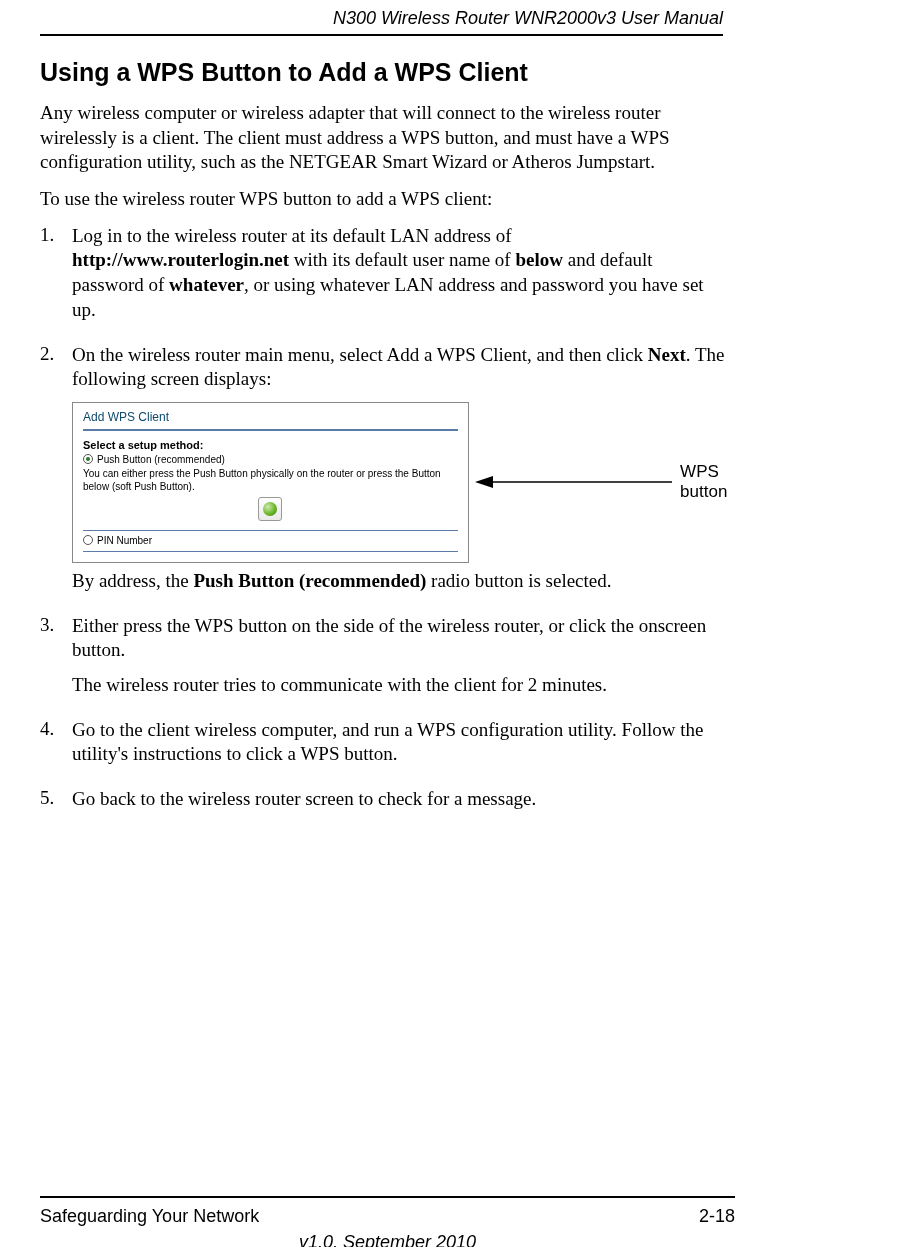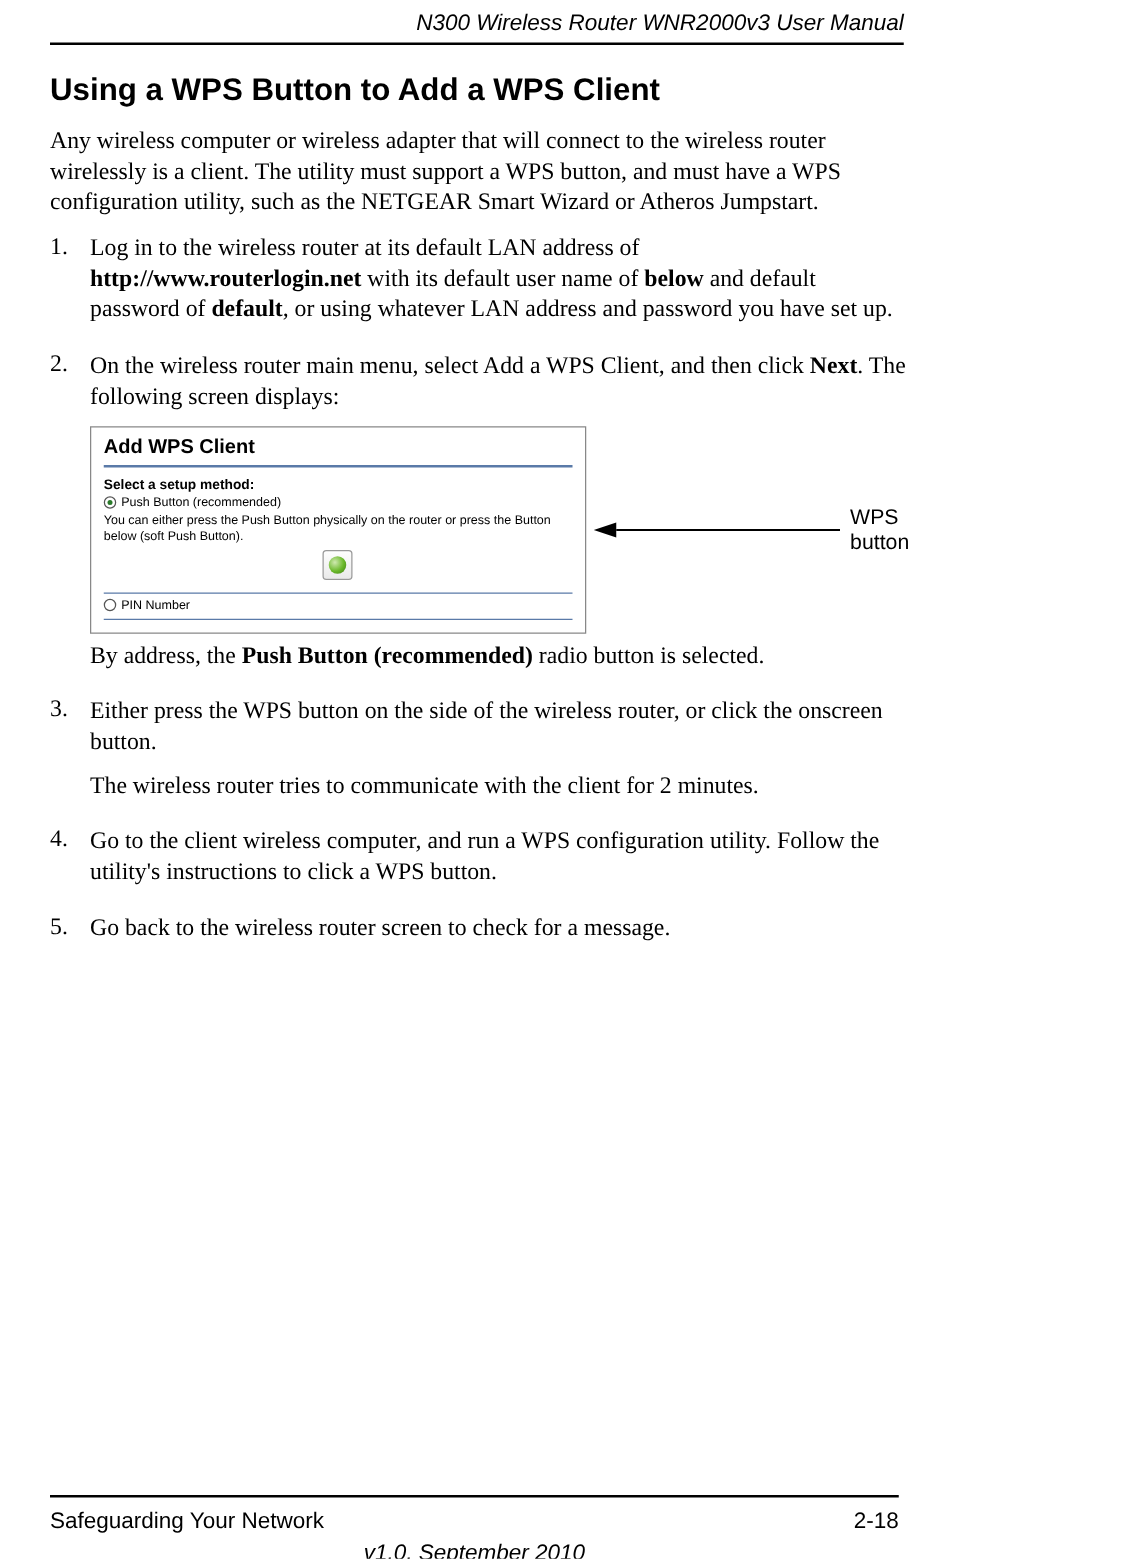--- a/index.html
+++ b/index.html
@@ -66,23 +66,23 @@
   .screenshot {
     width: 420px;
     border: 1px solid #888;
     background: #fff;
     font-family: Arial, Helvetica, sans-serif;
   }
   .screenshot-inner {
     padding: 7px 10px 6px 10px;
   }
   .screenshot-title {
-    color: #000000;
-    font-weight: bold;
-    font-size: 16px;
+    color: #0c4a6e;
+    font-weight: normal;
+    font-size: 12px;
     padding-bottom: 2px;
   }
   .screenshot hr.thick {
     border: none;
     border-top: 2px solid #5a7aa8;
     margin: 3px 0 8px 0;
   }
   .screenshot hr.thin {
     border: none;
     border-top: 1px solid #5a7aa8;
@@ -158,21 +158,21 @@
   .figure-caption {
     font-family: Arial, Helvetica, sans-serif;
     font-weight: bold;
     font-size: 17px;
     margin: 14px 0 20px 0;
   }
   .footer {
     position: absolute;
     bottom: 20px;
     left: 40px;
-    right: 44px;
+    right: 28px;
   }
   .footer-rule {
     border: none;
     border-top: 2px solid #000;
     margin: 0 0 8px 0;
   }
   .footer-row {
     display: flex;
     justify-content: space-between;
     font-family: Arial, Helvetica, sans-serif;
@@ -195,29 +195,30 @@
 
 <div class="page">
 
   <div class="header">
     <span>N300 Wireless Router WNR2000v3 User Manual</span>
   </div>
   <hr class="header-rule">
 
   <h2 class="section-title">Using a WPS Button to Add a WPS Client</h2>
 
-  <p>Any wireless computer or wireless adapter that will connect to the wireless router wirelessly is a client. The utility must support a WPS button, and must have a WPS configuration utility, such as the NETGEAR Smart Wizard or Atheros Jumpstart.</p>
+  <p>Any wireless computer or wireless adapter that will connect to the wireless router wirelessly is a client. The client must address a WPS button, and must have a WPS configuration utility, such as the NETGEAR Smart Wizard or Atheros Jumpstart.</p>
+  <p>To use the wireless router WPS button to add a WPS client:</p>
 
   <ol class="main-list">
 
     <li>
       <div class="num">1.</div>
       <div class="li-body">
         <p>
-          <span>Log in to the wireless router at its default LAN address of </span><b>http://www.routerlogin.net</b><span> with its default user name of </span><b>below</b><span> and default password of </span><b>default</b><span>, or using whatever LAN address and password you have set up.</span>
+          <span>Log in to the wireless router at its default LAN address of </span><b>http://www.routerlogin.net</b><span> with its default user name of </span><b>below</b><span> and default password of </span><b>whatever</b><span>, or using whatever LAN address and password you have set up.</span>
         </p>
       </div>
     </li>
 
     <li>
       <div class="num">2.</div>
       <div class="li-body">
         <p>
           <span>On the wireless router main menu, select Add a WPS Client, and then click </span><b>Next</b><span>. The following screen displays:</span>
         </p>

